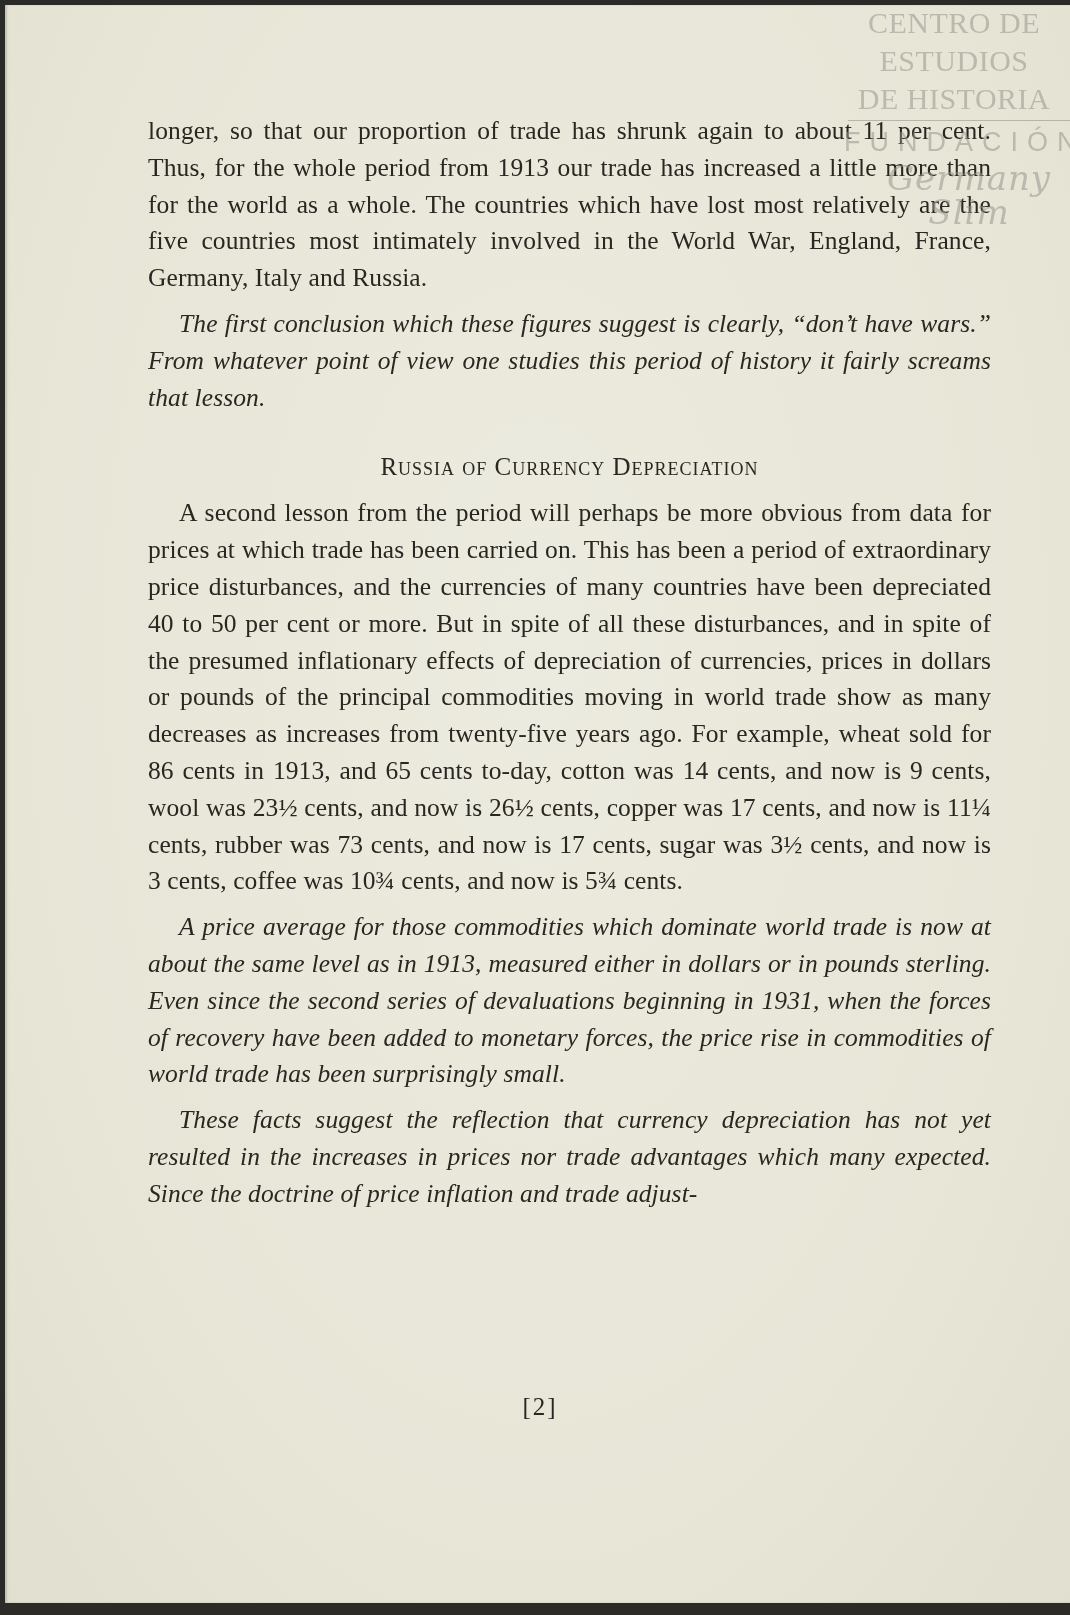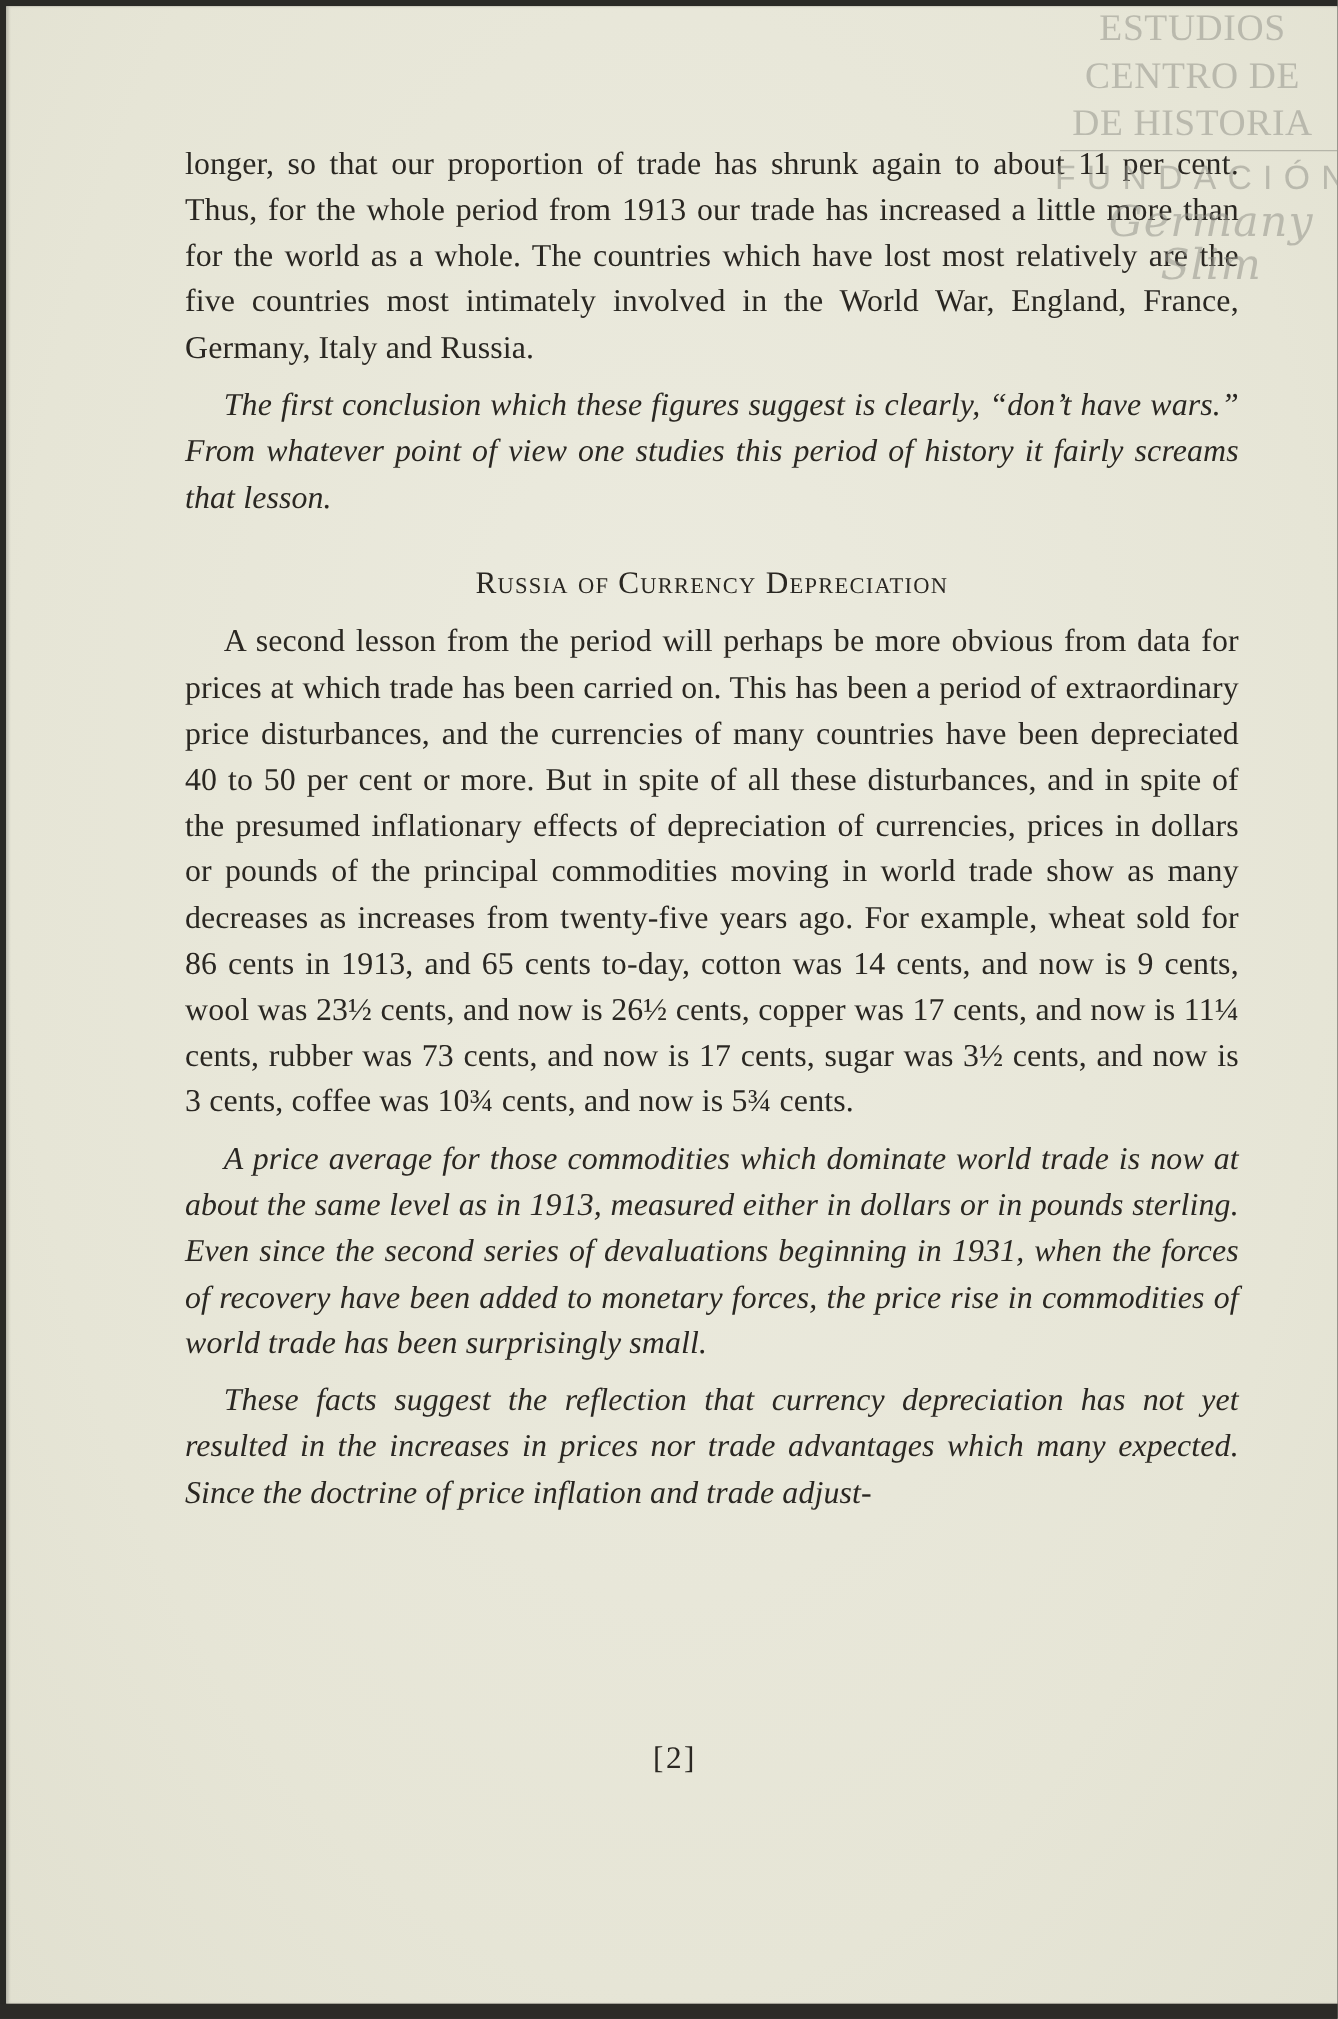--- a/index.html
+++ b/index.html
@@ -122,21 +122,21 @@
 
     <p class="para indent">A second lesson from the period will perhaps be more obvious from data for prices at which trade has been carried on. This has been a period of extraordinary price disturbances, and the currencies of many countries have been depreciated 40 to 50 per cent or more. But in spite of all these disturbances, and in spite of the presumed inflationary effects of depreciation of currencies, prices in dollars or pounds of the principal commodities moving in world trade show as many decreases as increases from twenty-five years ago. For example, wheat sold for 86 cents in 1913, and 65 cents to-day, cotton was 14 cents, and now is 9 cents, wool was 23½ cents, and now is 26½ cents, copper was 17 cents, and now is 11¼ cents, rubber was 73 cents, and now is 17 cents, sugar was 3½ cents, and now is 3 cents, coffee was 10¾ cents, and now is 5¾ cents.</p>
     <p class="para indent">A price average for those commodities which dominate world trade is now at about the same level as in 1913, measured either in dollars or in pounds sterling. Even since the second series of devaluations beginning in 1931, when the forces of recovery have been added to monetary forces, the price rise in commodities of world trade has been surprisingly small.</p>
     <p class="para indent">These facts suggest the reflection that currency depreciation has not yet resulted in the increases in prices nor trade advantages which many expected. Since the doctrine of price inflation and trade adjust-</p>
   </div>
 
   <div class="folio">[2]</div>
 </div>
 
 <div class="watermark">
+  <div class="wm-line">CENTRO DE</div>
   <div class="wm-line">ESTUDIOS</div>
-  <div class="wm-line">CENTRO DE</div>
   <div class="wm-line">DE HISTORIA</div>
   <div class="wm-rule"></div>
   <div class="wm-fund">FUNDACIÓN</div>
   <div class="wm-sig">Germany Slim</div>
 </div>
 
 <div class="bottom-strip"></div>
 
 </body></html>

